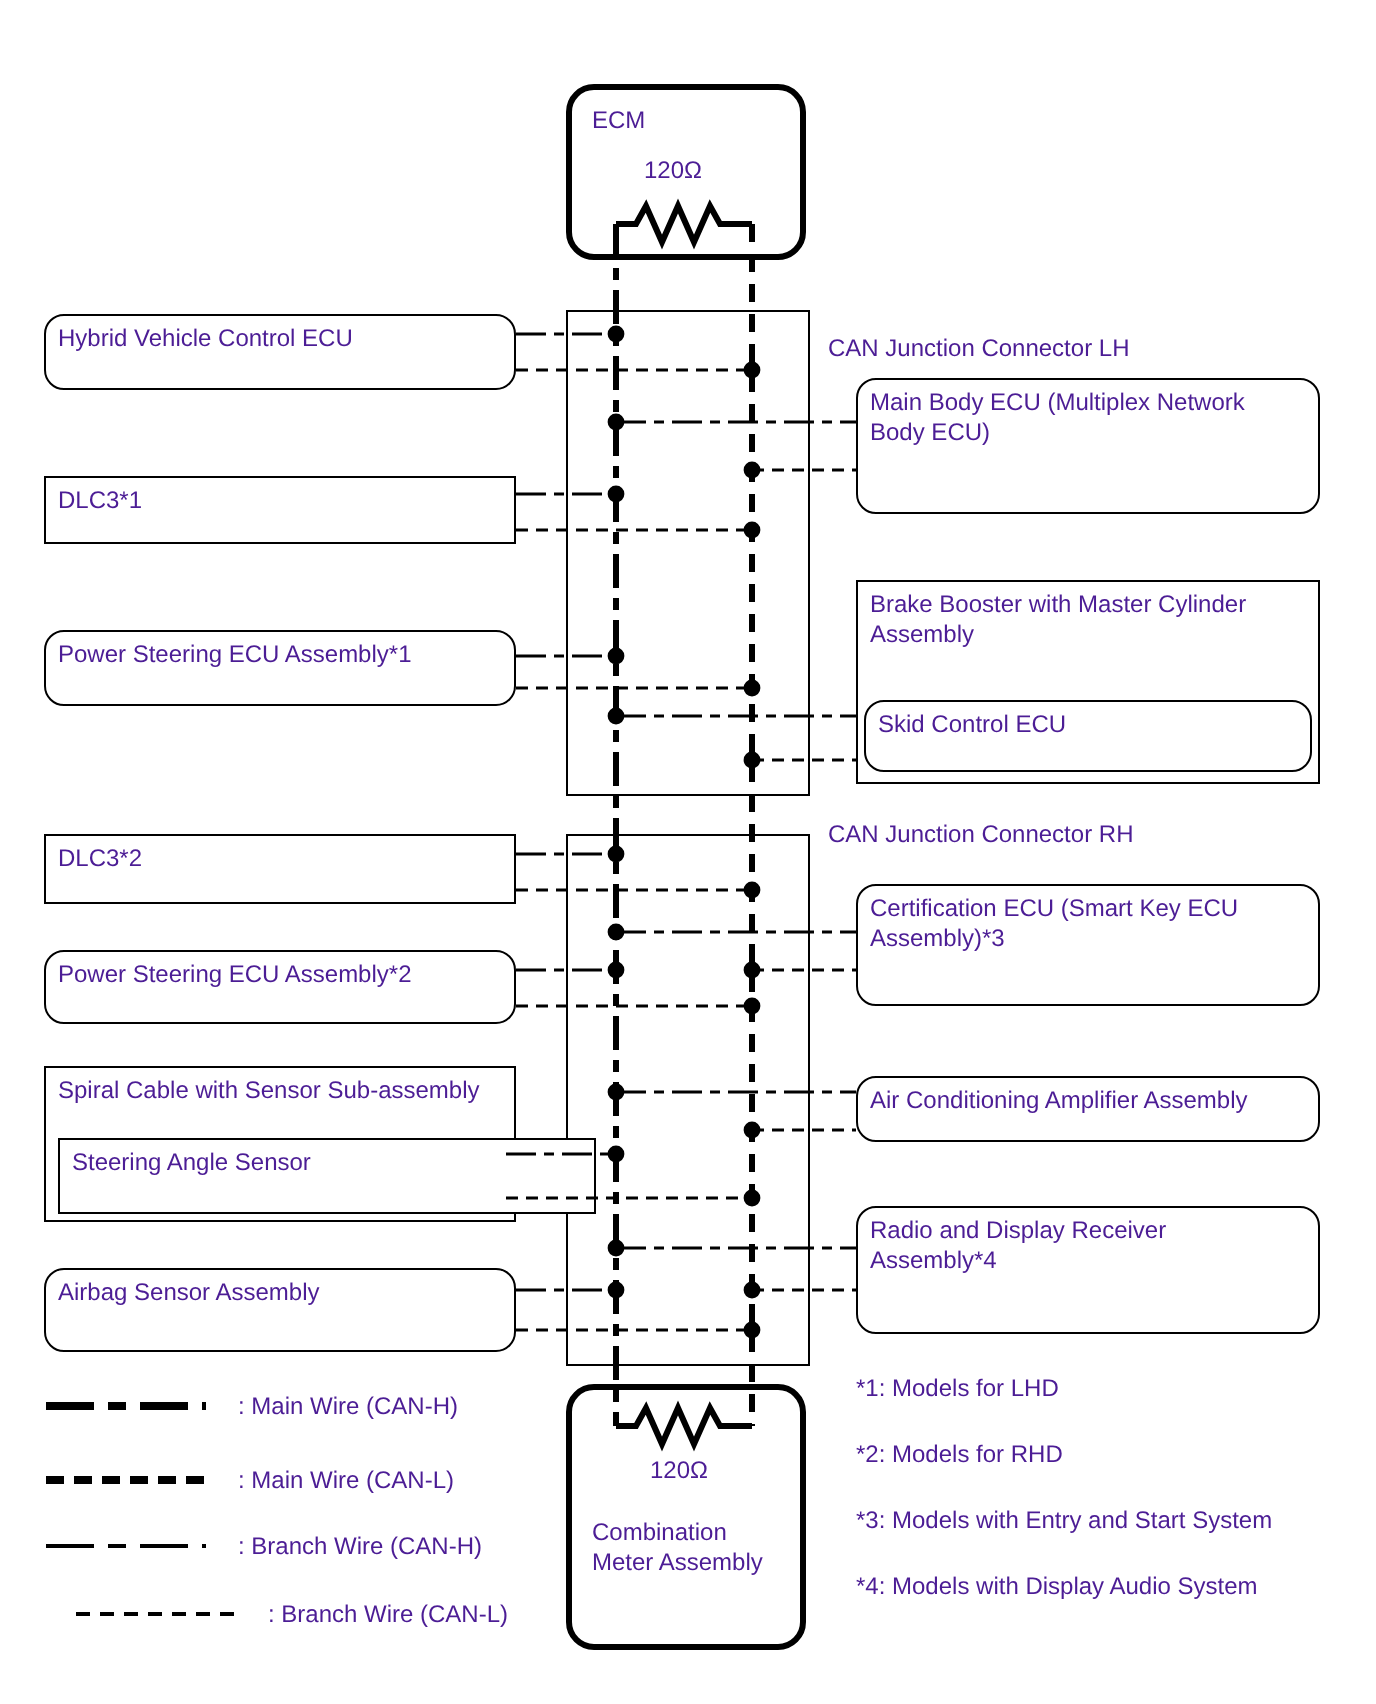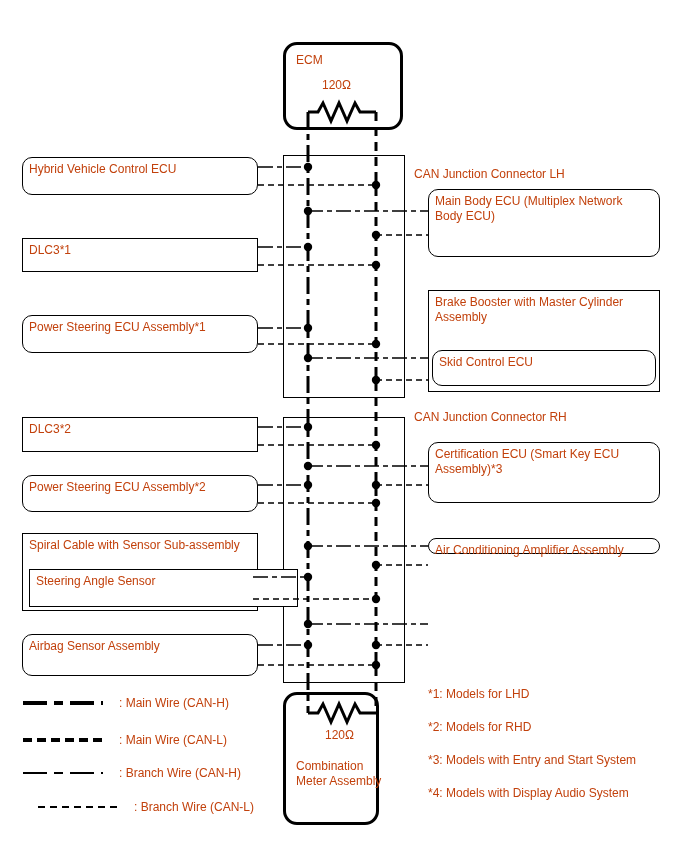--- a/index.html
+++ b/index.html
@@ -1,19 +1,19 @@
 <!DOCTYPE html>
 <html><head>
 <meta charset="utf-8">
 <style>
   html,body{margin:0;padding:0;background:#ffffff;}
   #stage{
     position:relative;width:688px;height:852px;background:#ffffff;
     font-family:"Liberation Sans","DejaVu Sans",sans-serif;
-    font-size:12px;color:#c2410c;overflow:hidden;
+    font-size:12px;color:#4c1d95;overflow:hidden;
   }
   .box{position:absolute;border:1.5px solid #000;background:transparent;box-sizing:border-box;}
   .rounded{border-radius:10px;}
   .bigbox{border-width:3px;border-radius:14px;}
   .lbl{display:block;padding:4px 6px;line-height:1.25;}
   .freelbl{position:absolute;line-height:1.3;white-space:nowrap;}
   .wrap{white-space:normal;}
   #wires{position:absolute;left:0;top:0;z-index:3;pointer-events:none;}
   .boxes{position:absolute;inset:0;z-index:2;}
   .legend-row{position:absolute;display:flex;align-items:center;gap:16px;height:18px;}
@@ -68,25 +68,28 @@
     </div>
     <div class="box" style="left:428px;top:290px;width:232px;height:102px;">
       <span class="lbl wrap" style="width:205px;">Brake Booster with Master Cylinder Assembly</span>
     </div>
     <div class="box rounded" style="left:432px;top:350px;width:224px;height:36px;background:#fff;">
       <span class="lbl">Skid Control ECU</span>
     </div>
     <div class="box rounded" style="left:428px;top:442px;width:232px;height:61px;">
       <span class="lbl wrap" style="width:185px;">Certification ECU (Smart Key ECU Assembly)*3</span>
     </div>
-    <div class="box rounded" style="left:428px;top:538px;width:232px;height:16px;">
+    <div class="box rounded" style="left:428px;top:538px;width:232px;height:33px;">
       <span class="lbl">Air Conditioning Amplifier Assembly</span>
     </div>
+    <div class="box rounded" style="left:428px;top:603px;width:232px;height:64px;">
+      <span class="lbl wrap" style="width:165px;">Radio and Display Receiver Assembly*4</span>
+    </div>
 
-    <div class="box bigbox" style="left:283px;top:692px;width:96px;height:133px;">
+    <div class="box bigbox" style="left:283px;top:692px;width:120px;height:133px;">
       <span class="lbl wrap" style="padding:64px 10px 0 10px;width:100px;">Combination Meter Assembly</span>
     </div>
     <div class="freelbl" style="left:325px;top:728px;">120Ω</div>
 
     <div class="legend-row" style="left:23px;top:694px;">
       <svg width="80" height="8">
           <line x1="0" y1="4" x2="80" y2="4" stroke="#000" stroke-width="4" stroke-dasharray="24,7,9,7"></line>
         </svg>
       <span>: Main Wire (CAN-H)</span>
     </div>

